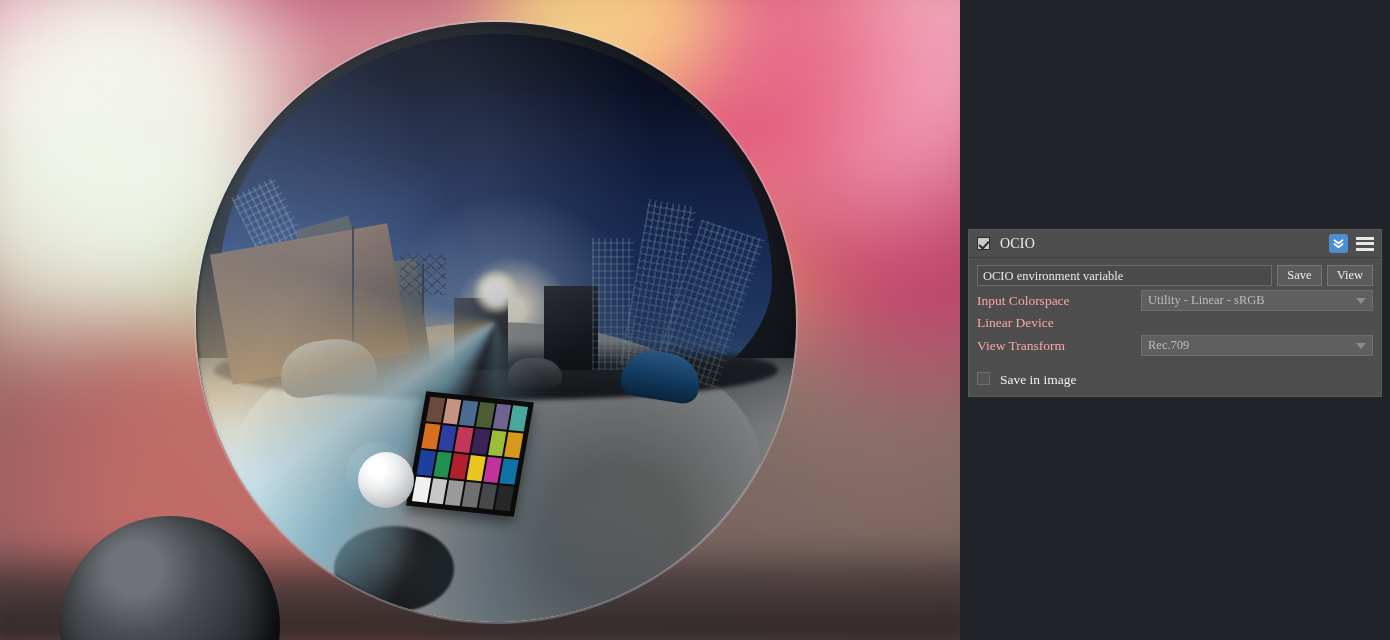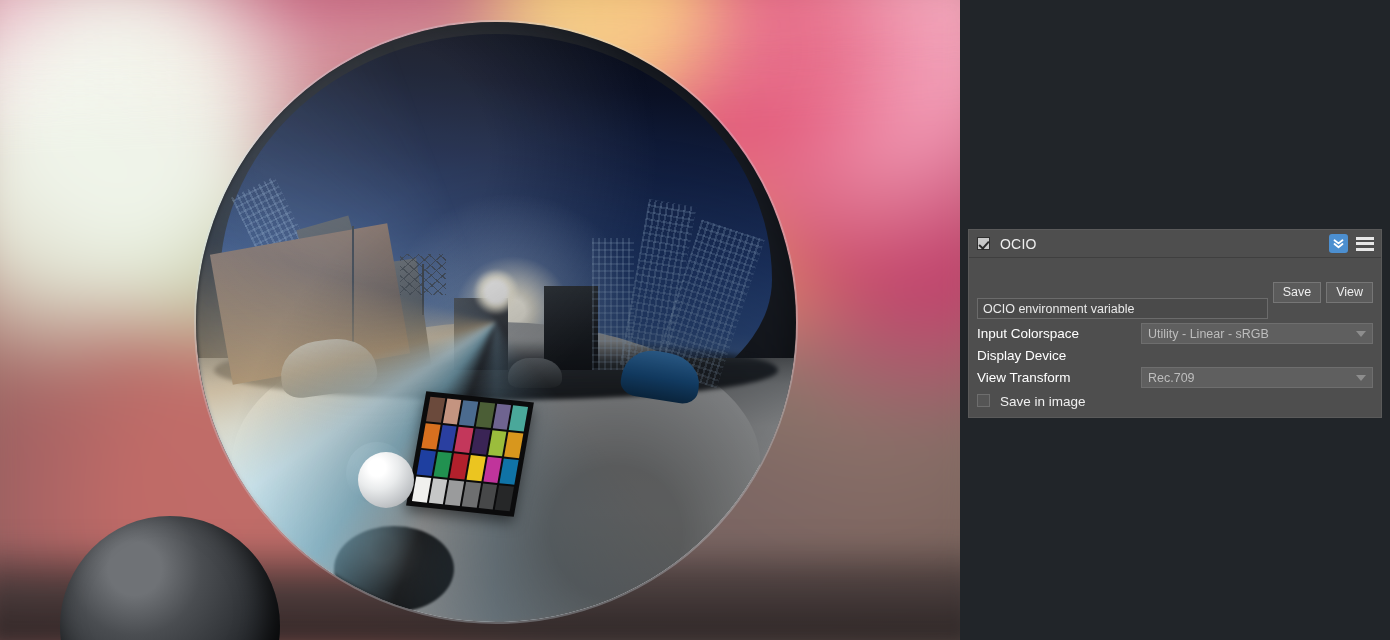--- a/index.html
+++ b/index.html
@@ -273,21 +273,21 @@
     background: #212529;
   }
 
   .ocio-panel {
     position: absolute;
     left: 8px; top: 229px;
     width: 414px;
     background: #4e4e4e;
     border: 1px solid #5a5a5a;
     box-sizing: border-box;
-    font-family: Liberation Sans, sans-serif;
+    font-family: Liberation Serif, serif;
   }
   .panel-header {
     display: flex;
     align-items: center;
     height: 27px;
     padding: 0 6px 0 8px;
     background: #4e4e4e;
     border-bottom: 1px solid #3f3f3f;
   }
   .cb {
@@ -352,39 +352,38 @@
     height: 21px;
     line-height: 21px;
     background: #4a4a4a;
     border: 1px solid #6b6b6b;
     color: #e9e9e9;
     font-size: 12.5px;
     padding: 0 5px;
     box-sizing: border-box;
     white-space: nowrap;
     overflow: hidden;
-    margin-top: 33px;
   }
   .btn {
     height: 21px;
     line-height: 19px;
     margin-left: 5px;
     padding: 0 9px;
     background: #5b5b5b;
     border: 1px solid #767676;
     color: #ededed;
     font-size: 12.5px;
     box-sizing: border-box;
     white-space: nowrap;
   }
 
   .lbl {
     width: 136px;
     flex: 0 0 136px;
-    color: #ffffff;
+    color: #fca5a5;
     font-size: 13.5px;
     white-space: nowrap;
   }
   .combo {
     flex: 1 1 auto;
     height: 21px;
     background: #5f5f5f;
     border: 1px solid #6e6e6e;
     box-sizing: border-box;
     display: flex;
@@ -401,21 +400,21 @@
     overflow: hidden;
   }
   .caret {
     width: 0; height: 0;
     border-left: 5px solid transparent;
     border-right: 5px solid transparent;
     border-top: 6px solid #8d8d8d;
     flex: 0 0 auto;
     margin-right: 2px;
   }
-  .savrow { margin-top: 6px; align-items: flex-start; }
+  .savrow { margin-top: 16px; align-items: flex-start; }
   .savlbl {
     margin-left: 10px;
     color: #f0f0f0;
     font-size: 13.5px;
   }
 </style>
 </head>
 <body>
 
 <div id="app">
@@ -517,21 +516,21 @@
 
         <div class="row">
           <div class="lbl">Input Colorspace</div>
           <div class="combo">
             <div class="combo-val">Utility - Linear - sRGB</div>
             <div class="caret"></div>
           </div>
         </div>
 
         <div class="row">
-          <div class="lbl">Display Device</div>
+          <div class="lbl">Linear Device</div>
         </div>
 
         <div class="row">
           <div class="lbl">View Transform</div>
           <div class="combo">
             <div class="combo-val">Rec.709</div>
             <div class="caret"></div>
           </div>
         </div>
 

